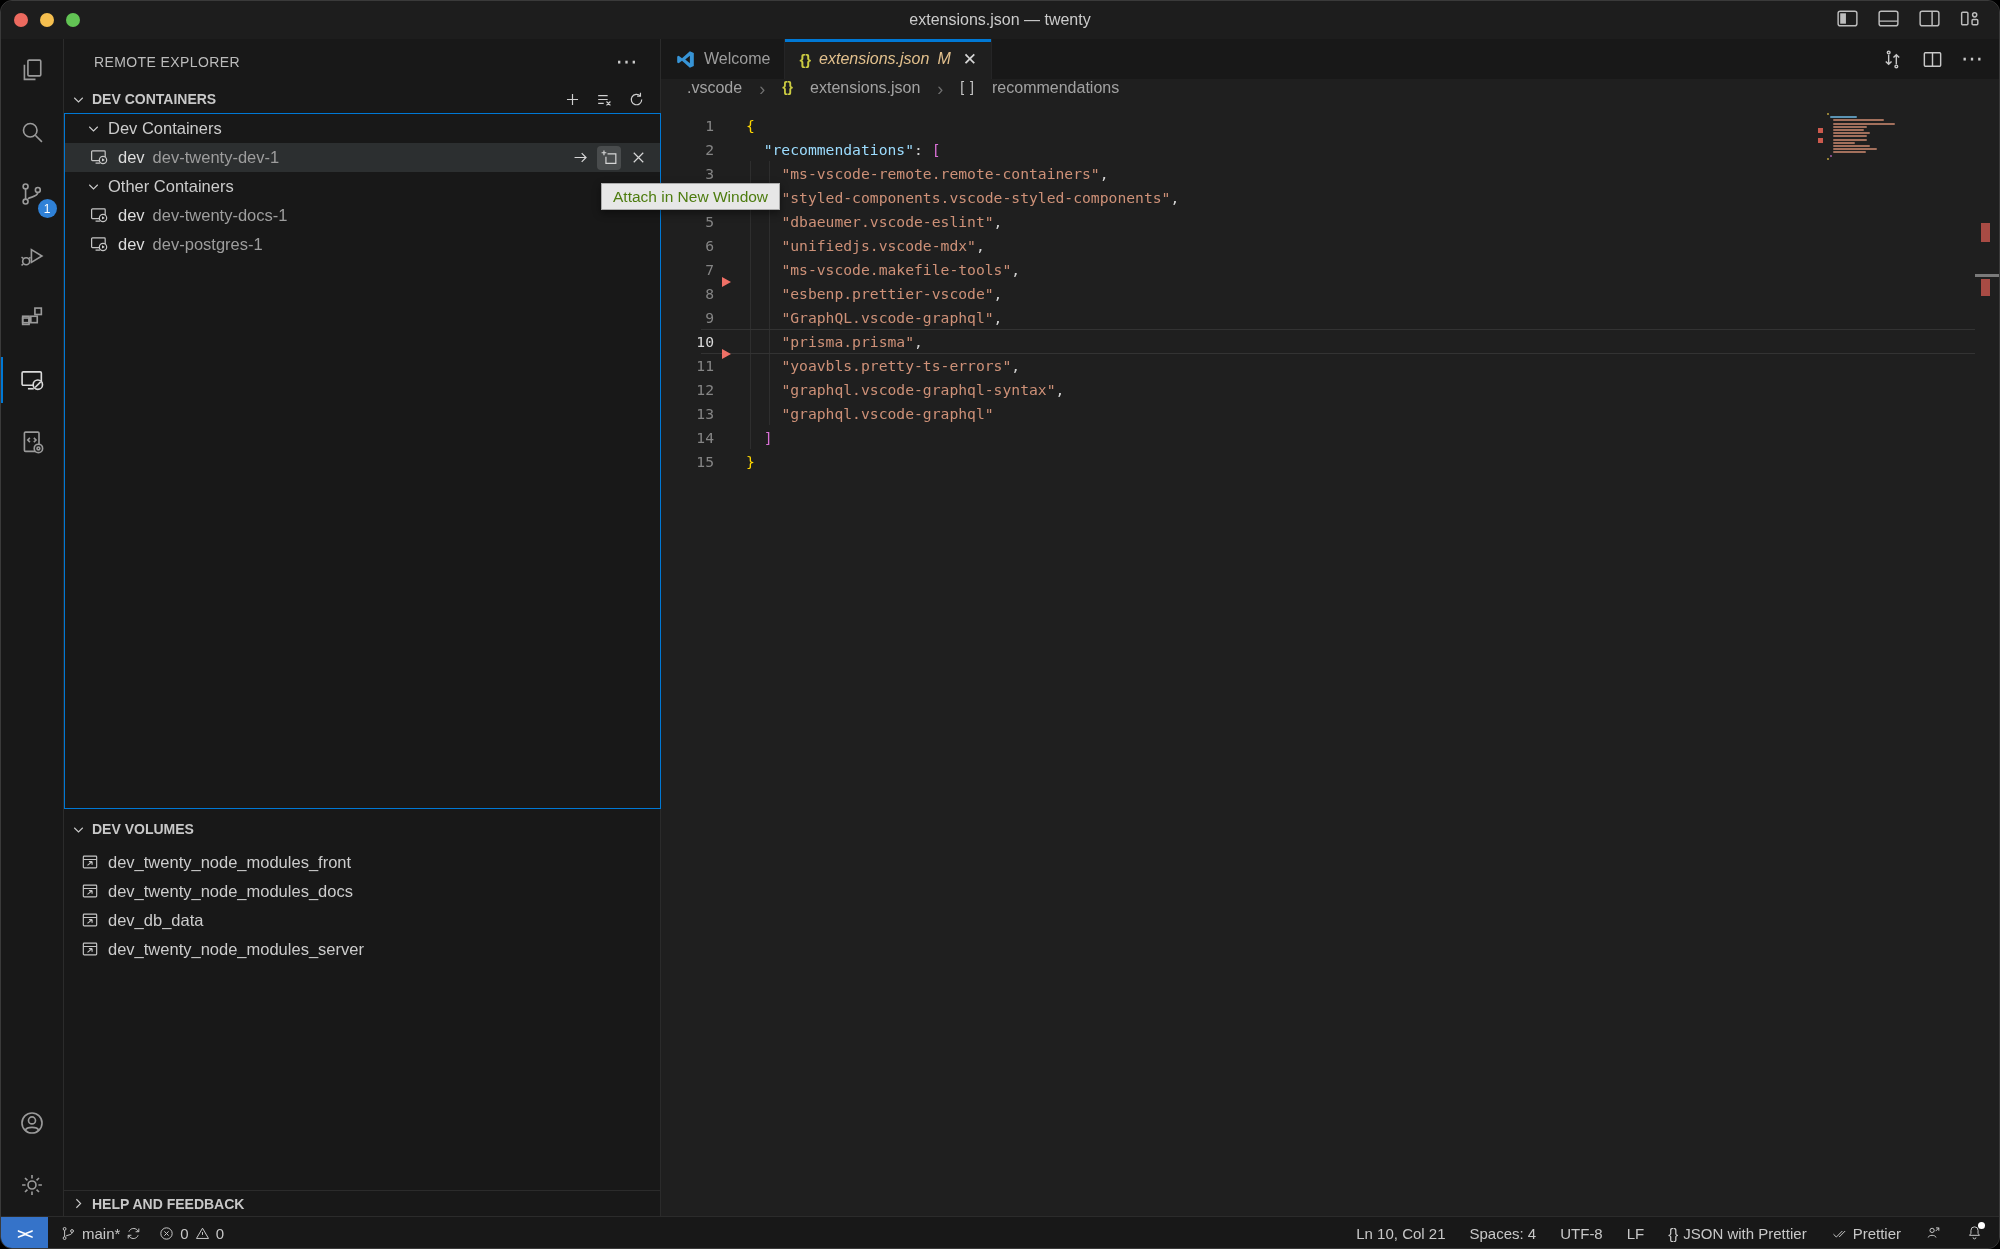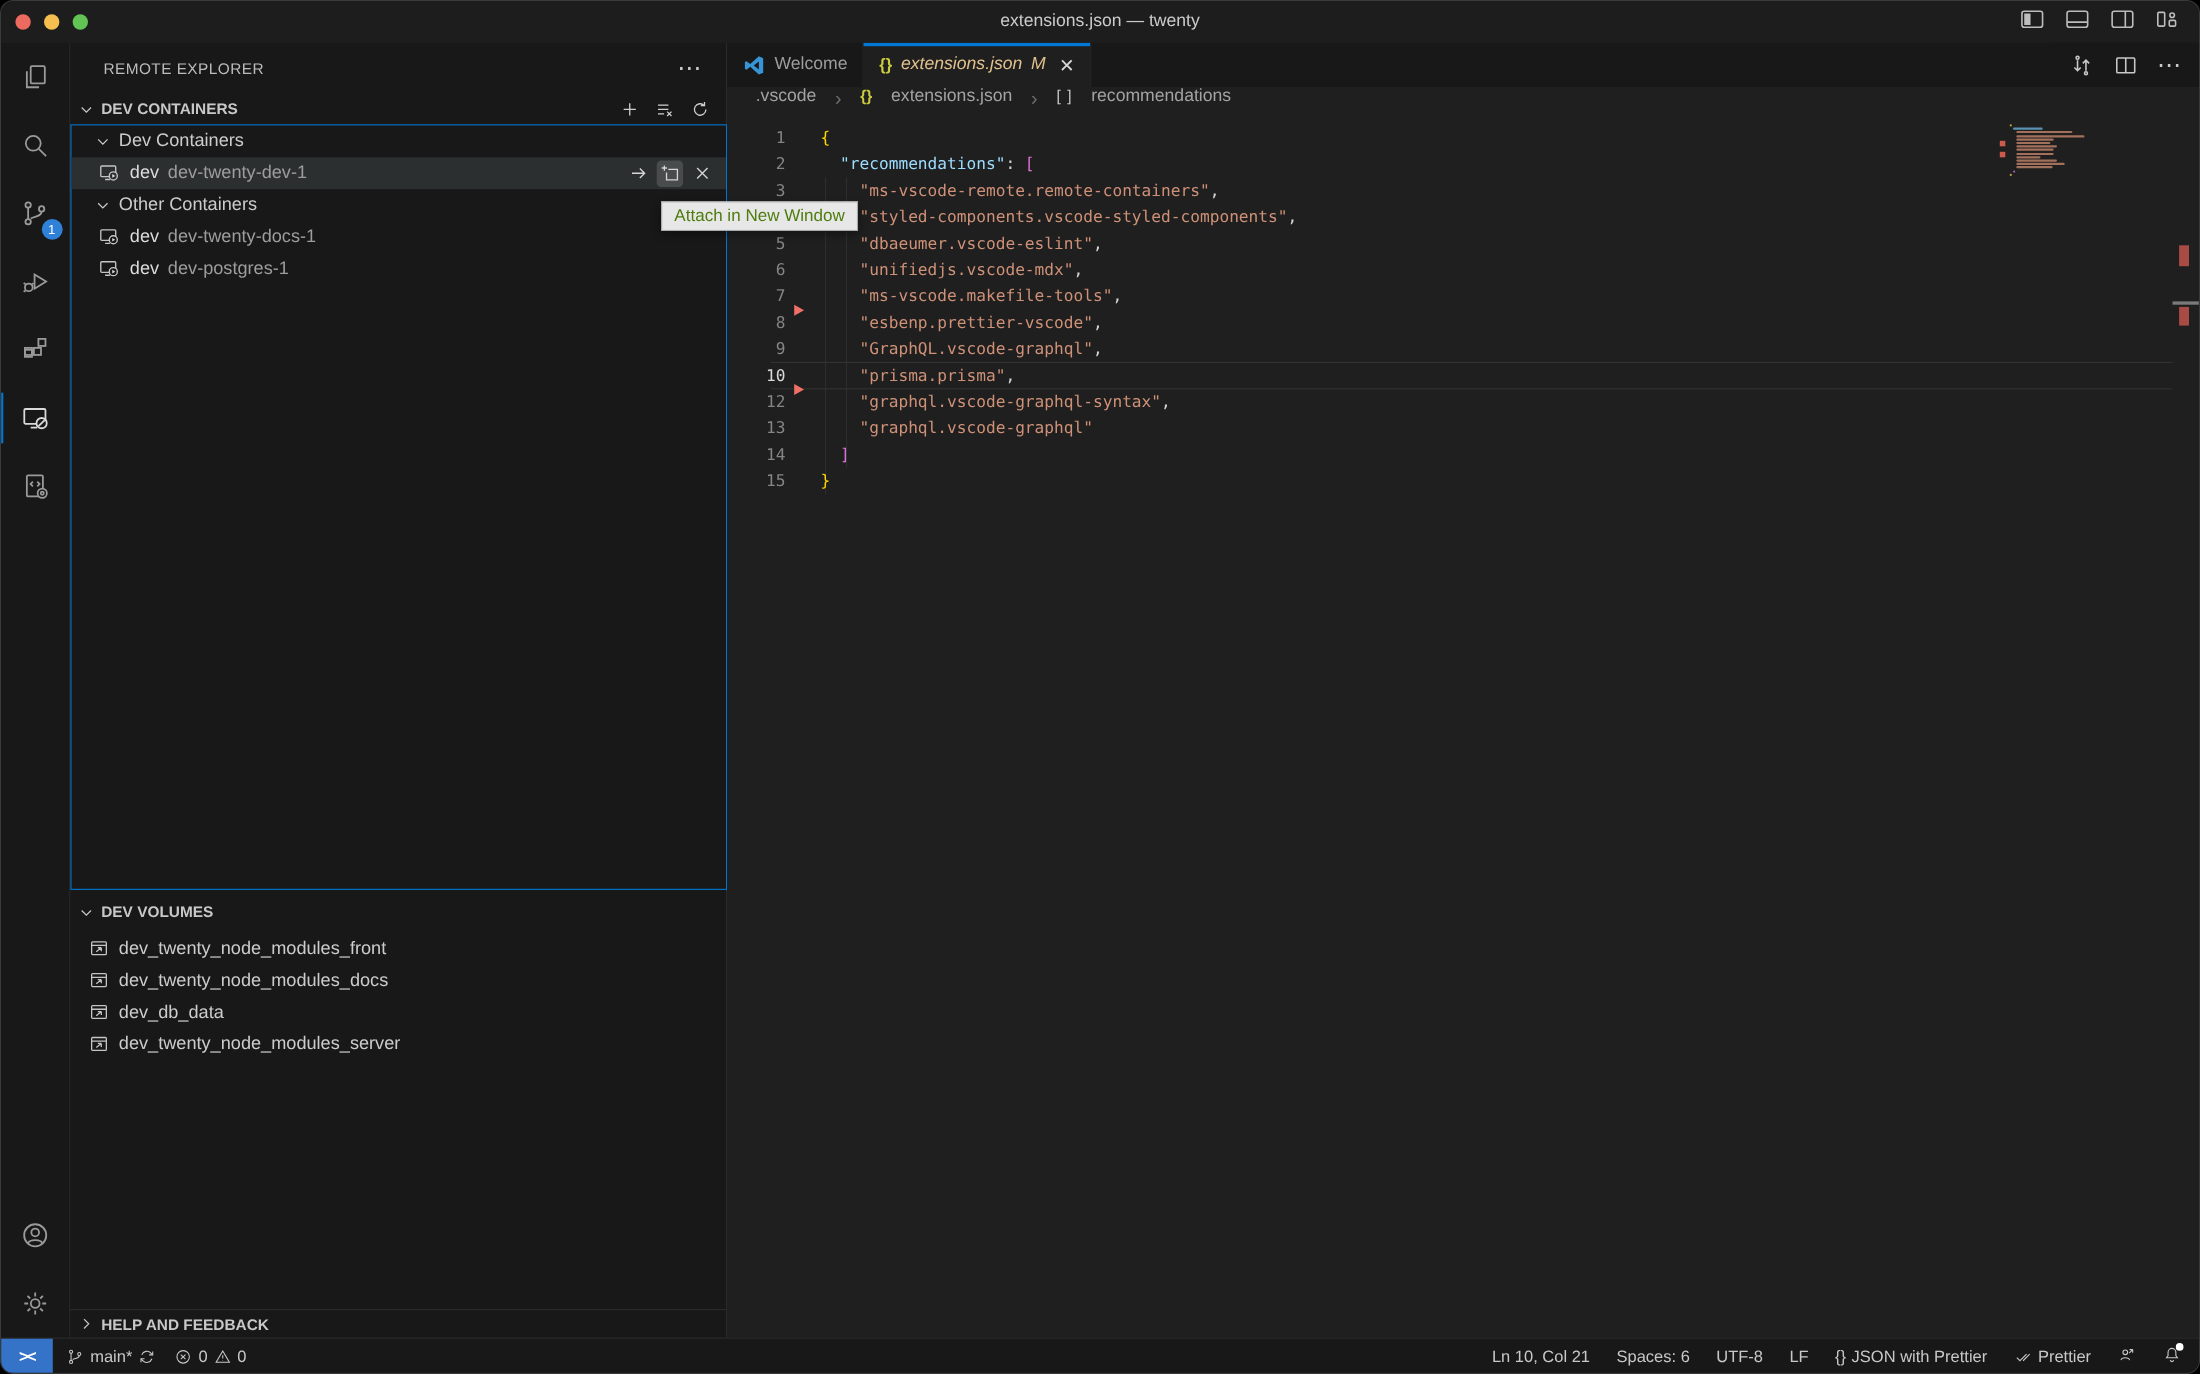--- a/index.html
+++ b/index.html
@@ -436,20 +436,24 @@
             </div>
             <div class="code-line">
               <span class="ln">9</span>
               <span class="lt"><span class="tk-plain">    </span><span class="tk-string">"GraphQL.vscode-graphql"</span><span class="tk-plain">,</span></span>
             </div>
             <div class="code-line current">
               <span class="ln">10</span>
               <span class="lt"><span class="tk-plain">    </span><span class="tk-string">"prisma.prisma"</span><span class="tk-plain">,</span></span>
             </div>
             <div class="code-line">
+              <span class="ln">11</span>
+              <span class="lt"><span class="tk-plain">    </span><span class="tk-string">"yoavbls.pretty-ts-errors"</span><span class="tk-plain">,</span></span>
+            </div>
+            <div class="code-line">
               <span class="ln">12</span>
               <span class="lt"><span class="tk-plain">    </span><span class="tk-string">"graphql.vscode-graphql-syntax"</span><span class="tk-plain">,</span></span>
             </div>
             <div class="code-line">
               <span class="ln">13</span>
               <span class="lt"><span class="tk-plain">    </span><span class="tk-string">"graphql.vscode-graphql"</span></span>
             </div>
             <div class="code-line">
               <span class="ln">14</span>
               <span class="lt"><span class="tk-plain">  </span><span class="tk-bracket">]</span></span>
@@ -515,21 +519,21 @@
         <span>0</span>
         <svg viewBox="0 0 24 24">
             <path d="M12 4.5L20.5 19h-17z"></path>
             <path d="M12 10v4M12 16.5v.2"></path>
           </svg>
         <span>0</span>
       </span>
     </div>
     <div class="sb-right">
       <span>Ln 10, Col 21</span>
-      <span>Spaces: 6</span>
+      <span>Spaces: 4</span>
       <span>UTF-8</span>
       <span>LF</span>
       <span class="sb-group">
         <span>{}</span>
         <span>JSON with Prettier</span>
       </span>
       <span class="sb-group">
         <svg viewBox="0 0 24 24">
             <path d="M3.5 13l4 4L16 8.5M11.5 17l8.5-8.5"></path>
           </svg>

